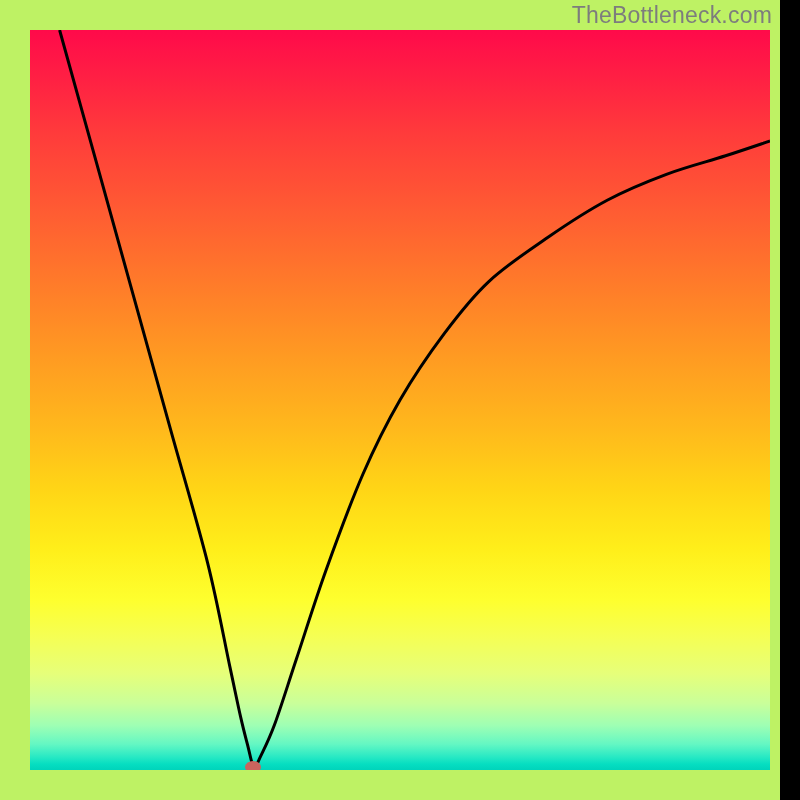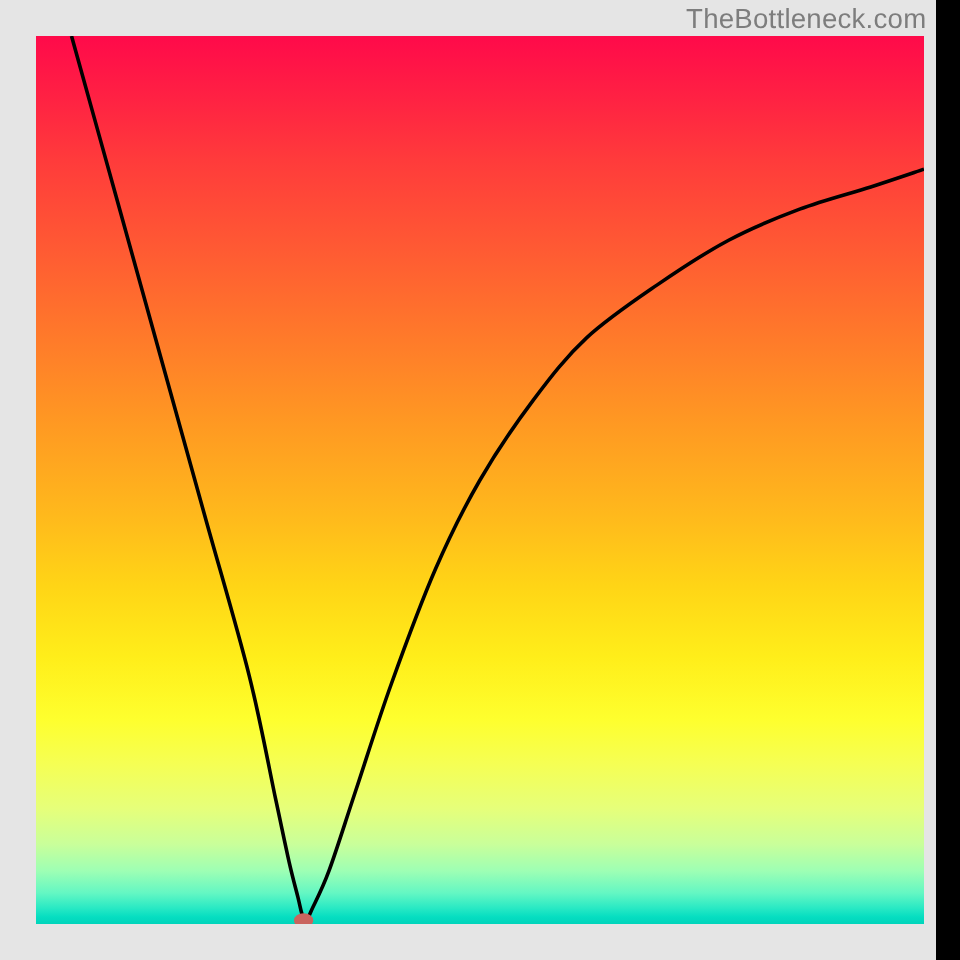--- a/index.html
+++ b/index.html
@@ -7,21 +7,21 @@
     padding: 0;
     width: 800px;
     height: 800px;
     background: #000;
     position: relative;
     font-family: Arial, Helvetica, sans-serif;
   }
   .outer {
     width: 780px;
     height: 800px;
-    background: #e5e5e5;
+    background: #bef264;
     position: relative;
   }
   .plot-area {
     position: absolute;
     left: 30px;
     top: 30px;
     width: 740px;
     height: 740px;
     overflow: hidden;
   }

